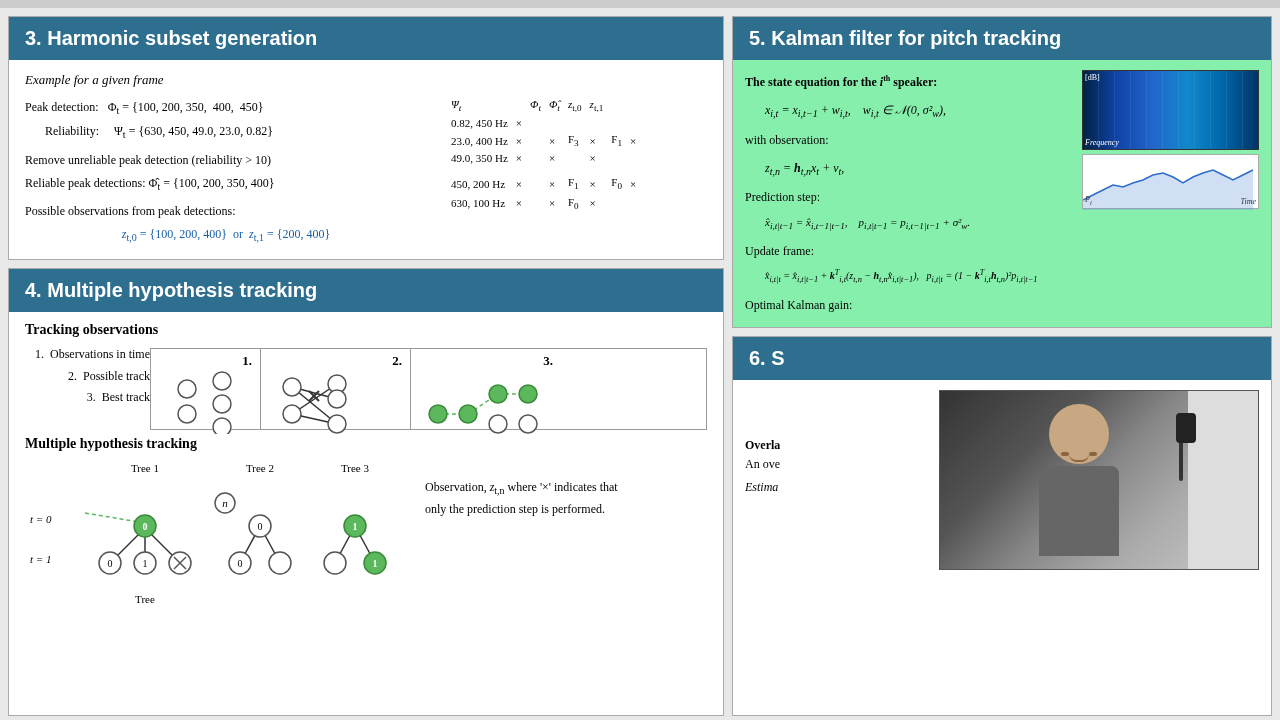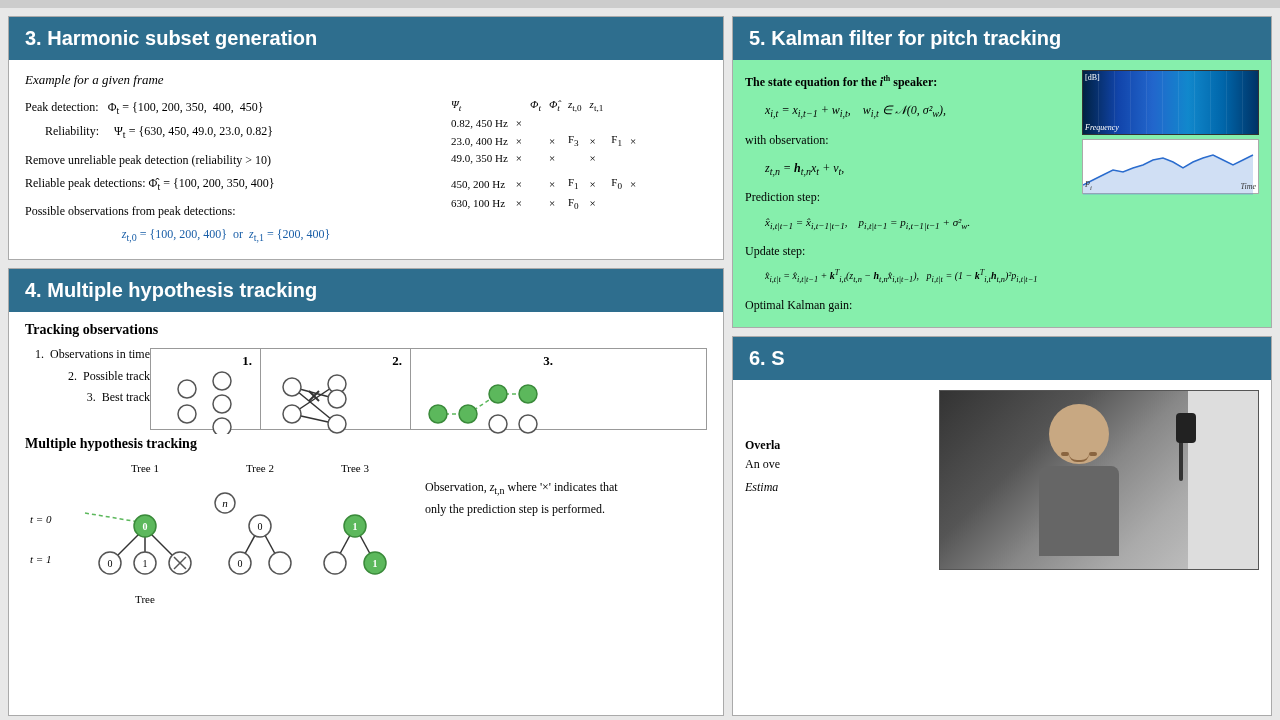--- a/index.html
+++ b/index.html
@@ -477,29 +477,29 @@
             x<sub>i,t</sub> = x<sub>i,t−1</sub> + w<sub>i,t</sub>, &nbsp;&nbsp; w<sub>i,t</sub> ∈ 𝒩(0, σ²<sub>w</sub>),
           </div>
           <div style="margin-bottom:4px;">with observation:</div>
           <div style="margin-left:20px; font-size:12px; font-style:italic; margin-bottom:2px;">
             z<sub>t,n</sub> = <b>h</b><sub>t,n</sub>x<sub>t</sub> + v<sub>t</sub>,
           </div>
           <div style="margin-bottom:2px;">Prediction step:</div>
           <div style="margin-left:20px; font-size:11px; font-style:italic; margin-bottom:4px;">
             x̂<sub>i,t|t−1</sub> = x̂<sub>i,t−1|t−1</sub>, &nbsp;&nbsp; p<sub>i,t|t−1</sub> = p<sub>i,t−1|t−1</sub> + σ²<sub>w</sub>.
           </div>
-          <div style="margin-bottom:2px;">Update step:</div>
+          <div style="margin-bottom:2px;">Update frame:</div>
           <div style="margin-left:20px; font-size:10px; font-style:italic; margin-bottom:4px; white-space:nowrap; overflow:hidden;">
             x̂<sub>i,t|t</sub> = x̂<sub>i,t|t−1</sub> + <b>k</b><sup>T</sup><sub>i,t</sub>(z<sub>t,n</sub> − <b>h</b><sub>t,n</sub>x̂<sub>i,t|t−1</sub>), &nbsp; p<sub>i,t|t</sub> = (1 − <b>k</b><sup>T</sup><sub>i,t</sub><b>h</b><sub>t,n</sub>)²p<sub>i,t|t−1</sub>
           </div>
           <div>Optimal Kalman gain:</div>
         </div>
 
         <div style="flex:0 0 175px; display:flex; flex-direction:column; gap:4px;">
-          <div style="height:65px; background: linear-gradient(to right, #002244, #1144aa 20%, #2266cc 40%, #1188cc 60%, #0066aa 80%, #003366); border:1px solid #333; position:relative; overflow:hidden;padding-left:22px;">
+          <div style="height:80px; background: linear-gradient(to right, #002244, #1144aa 20%, #2266cc 40%, #1188cc 60%, #0066aa 80%, #003366); border:1px solid #333; position:relative; overflow:hidden;padding-left:22px;">
             <div style="position:absolute; top:0; left:0; width:100%; height:100%; background: repeating-linear-gradient(to right, transparent, transparent 15px, rgba(255,255,255,0.08) 15px, rgba(255,255,255,0.08) 16px);"></div>
 
             <div style="position:absolute; top:2px; left:2px; color:white; font-size:8px;">[dB]</div>
             <div style="position:absolute; bottom:2px; left:2px; color:white; font-size:8px; font-style:italic;">Frequency</div>
           </div>
           <div style="height:55px; background:white; border:1px solid #aaa; position:relative;">
             <svg width="175" height="55">
               <polyline points="0,45 10,40 20,35 30,30 40,32 50,28 60,25 70,20 80,18 90,22 100,28 110,22 120,18 130,15 140,20 150,25 160,20 170,15" fill="none" stroke="#2266cc" stroke-width="1.5"></polyline>
               <polygon points="0,45 10,40 20,35 30,30 40,32 50,28 60,25 70,20 80,18 90,22 100,28 110,22 120,18 130,15 140,20 150,25 160,20 170,15 170,55 0,55" fill="rgba(100,150,220,0.3)" stroke="none"></polygon>
             </svg>

